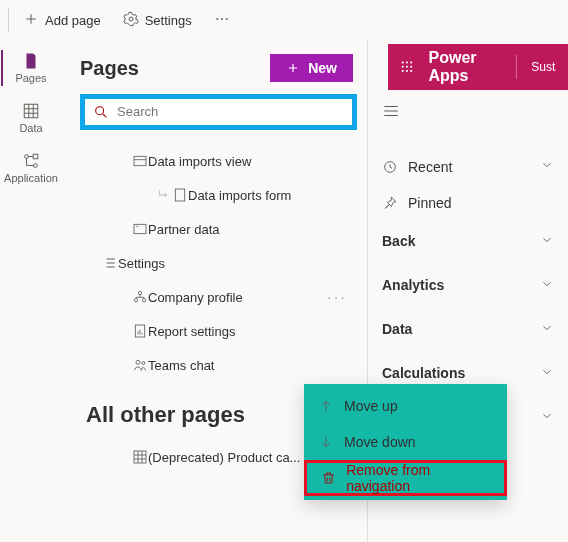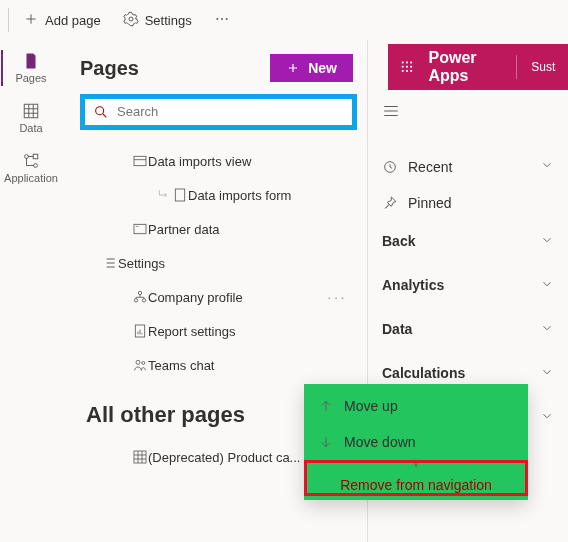--- a/index.html
+++ b/index.html
@@ -45,26 +45,26 @@
     .nav-area { padding: 12px 14px; color: #323130; font-size: 14px; }
     .hamb { margin-bottom: 16px; cursor: pointer; }
     .hamb svg { width: 18px; height: 18px; stroke: #605e5c; stroke-width: 1.5; fill: none; }
     .nav-row { display: flex; align-items: flex-end; justify-content: space-between; height: 36px; cursor: pointer; }
     .nav-row .left { display: flex; align-items: center; gap: 10px; }
     .nav-row svg { width: 16px; height: 16px; stroke: #605e5c; stroke-width: 1.4; fill: none; }
     .nav-section { font-weight: 600; display: flex; align-items: center; justify-content: space-between; height: 40px; cursor: pointer; margin-top: 4px; }
     .nav-section.first { margin-top: 10px; }
     .chev svg { width: 14px; height: 14px; stroke: #605e5c; stroke-width: 1.6; fill: none; }
 
-    .context-menu { position: absolute; left: 304px; top: 384px; width: 224px; background: #22c55e; box-shadow: 0 6px 18px rgba(0,0,0,0.18); z-index: 50; font-size: 14px; color: #323130; padding: 4px 0; }
+    .context-menu { position: absolute; left: 304px; top: 384px; width: 203px; background: #14b8a6; box-shadow: 0 6px 18px rgba(0,0,0,0.18); z-index: 50; font-size: 14px; color: #323130; padding: 4px 0; }
     .ctx-item { display: flex; align-items: center; gap: 10px; height: 36px; padding: 0 14px; cursor: pointer; }
     .ctx-item svg { width: 16px; height: 16px; stroke: #605e5c; stroke-width: 1.4; fill: none; }
     .ctx-item.danger { color: #a80000; }
     .ctx-item.danger svg { stroke: #a80000; }
-    .highlight-box { border: 3px solid #e81123; flex-direction: column; }
+    .highlight-box { border: 3px solid #e81123; }
   </style>
 </head>
 <body>
 
 <div class="topbar">
   <div class="divider"></div>
   <div class="tb-item">
     <span class="tb-icon"><svg viewBox="0 0 24 24">
           <path d="M12 5v14M5 12h14"></path>
         </svg></span>

